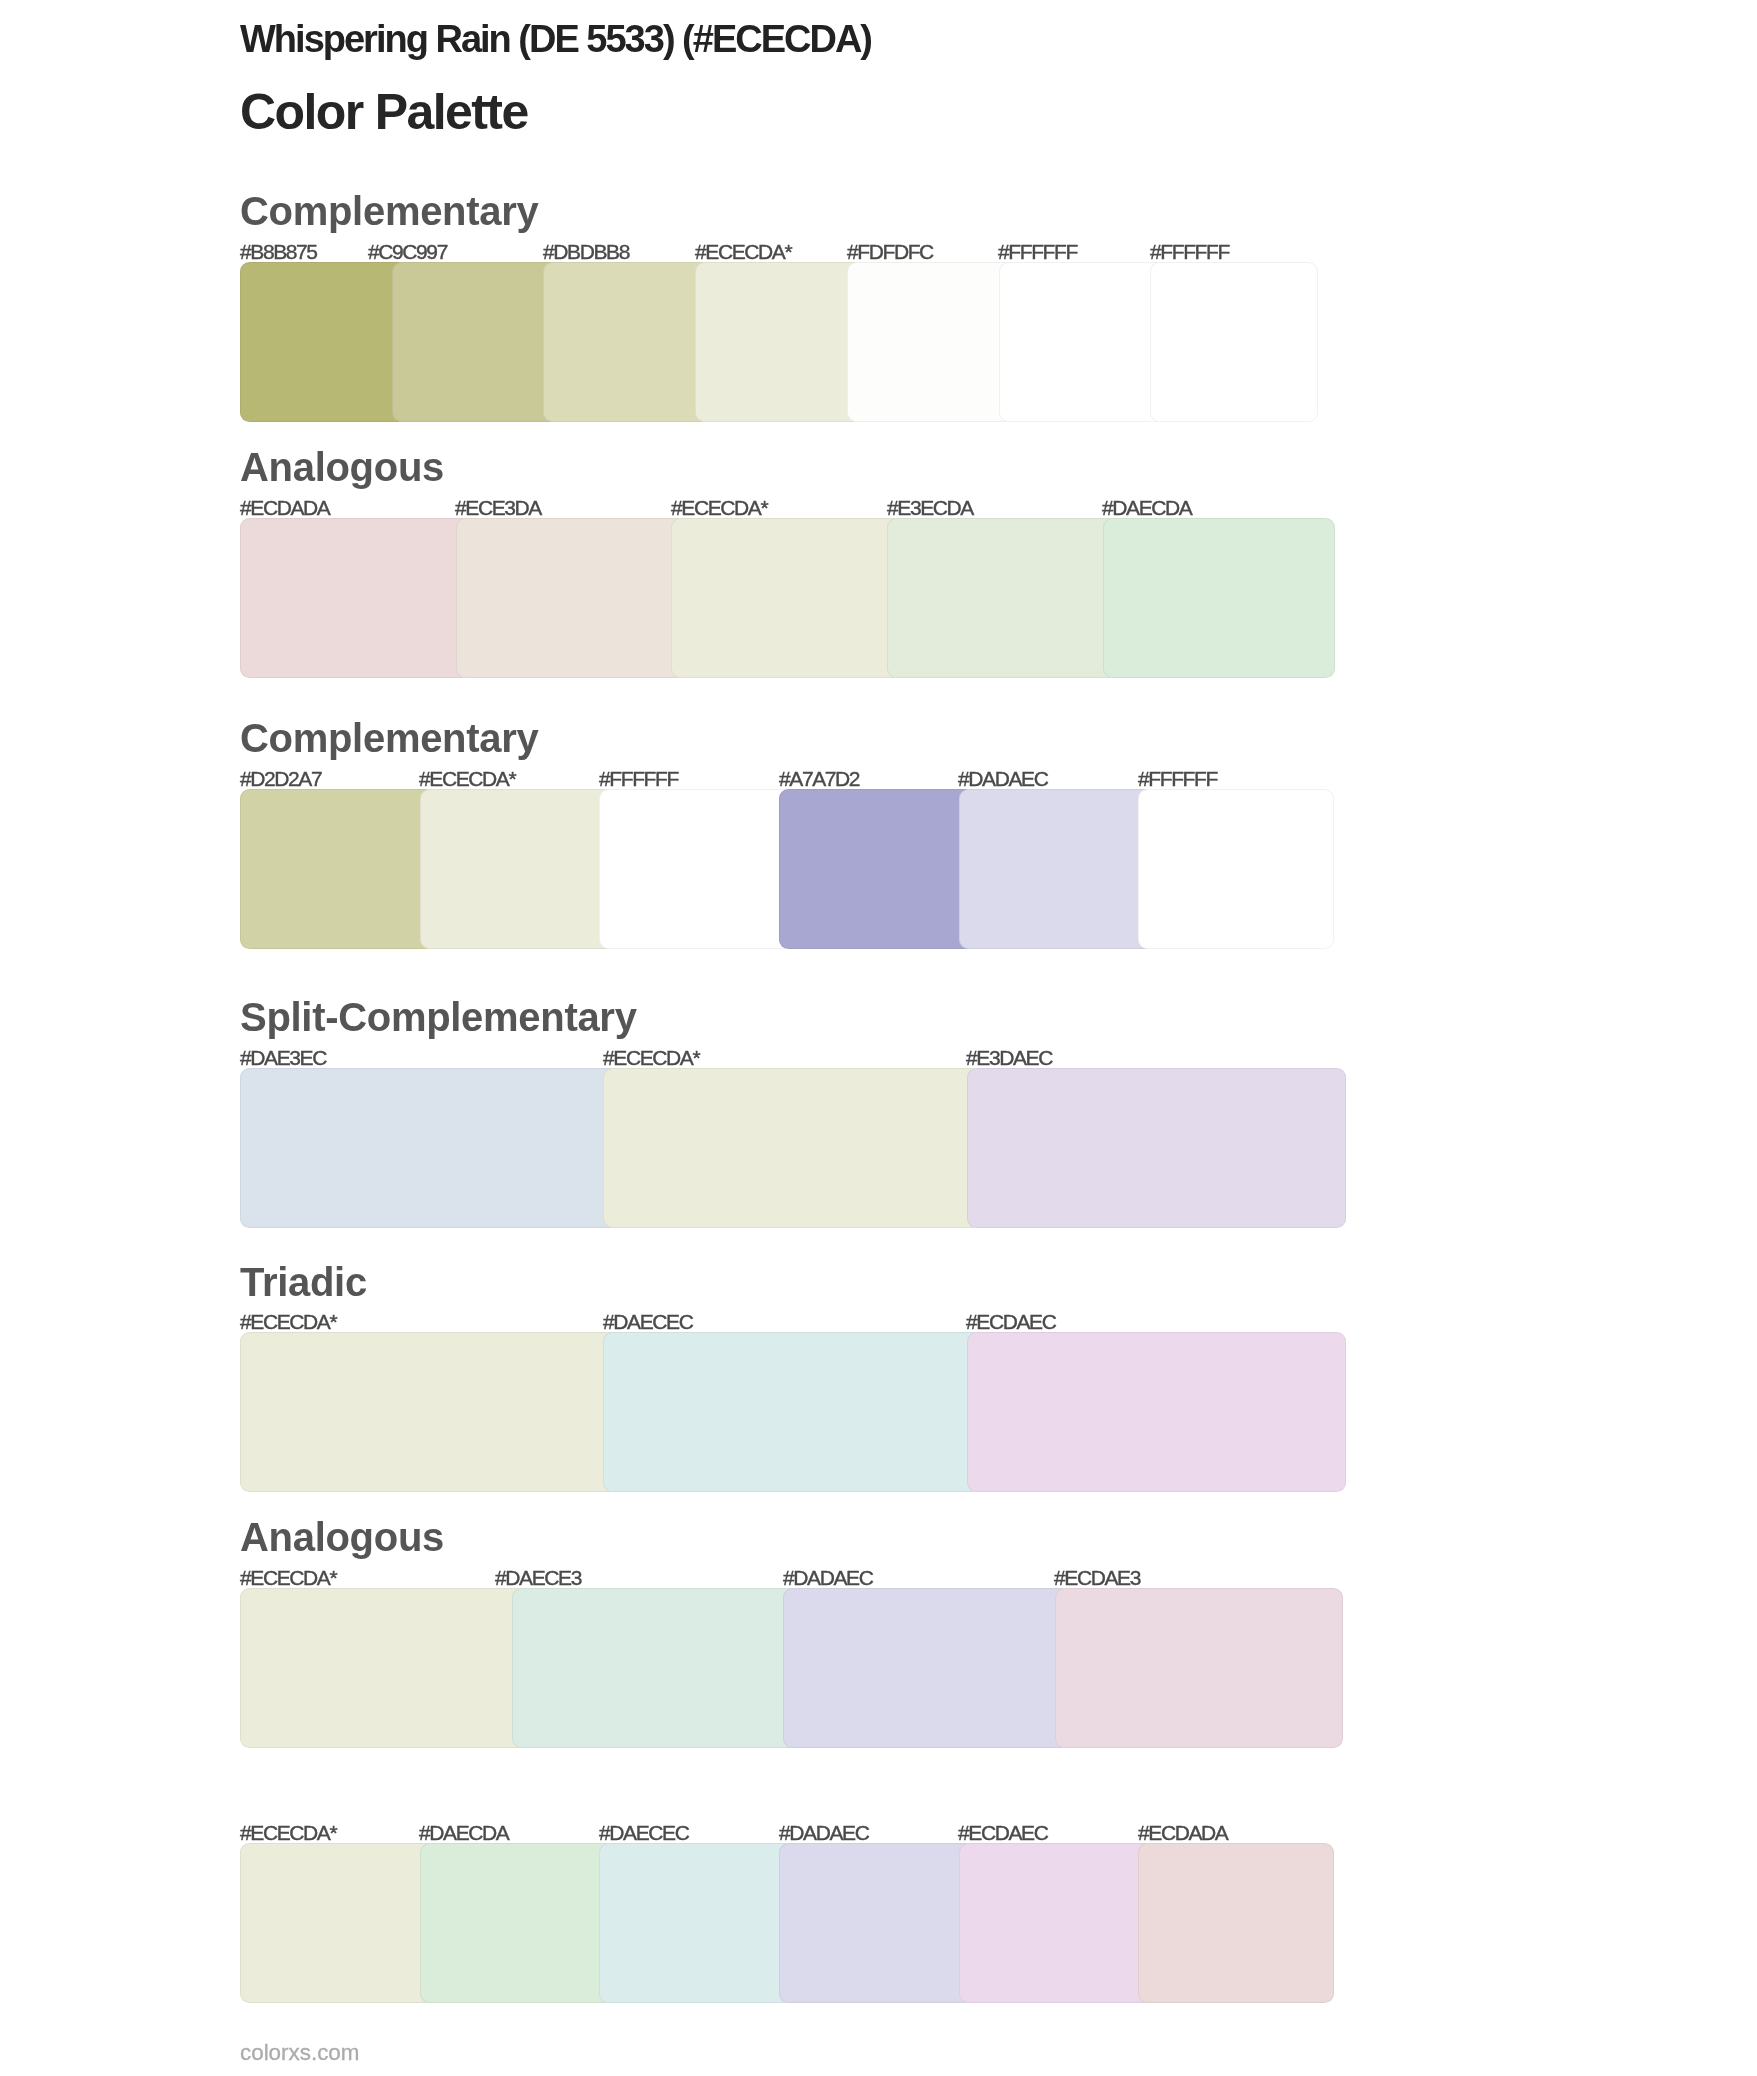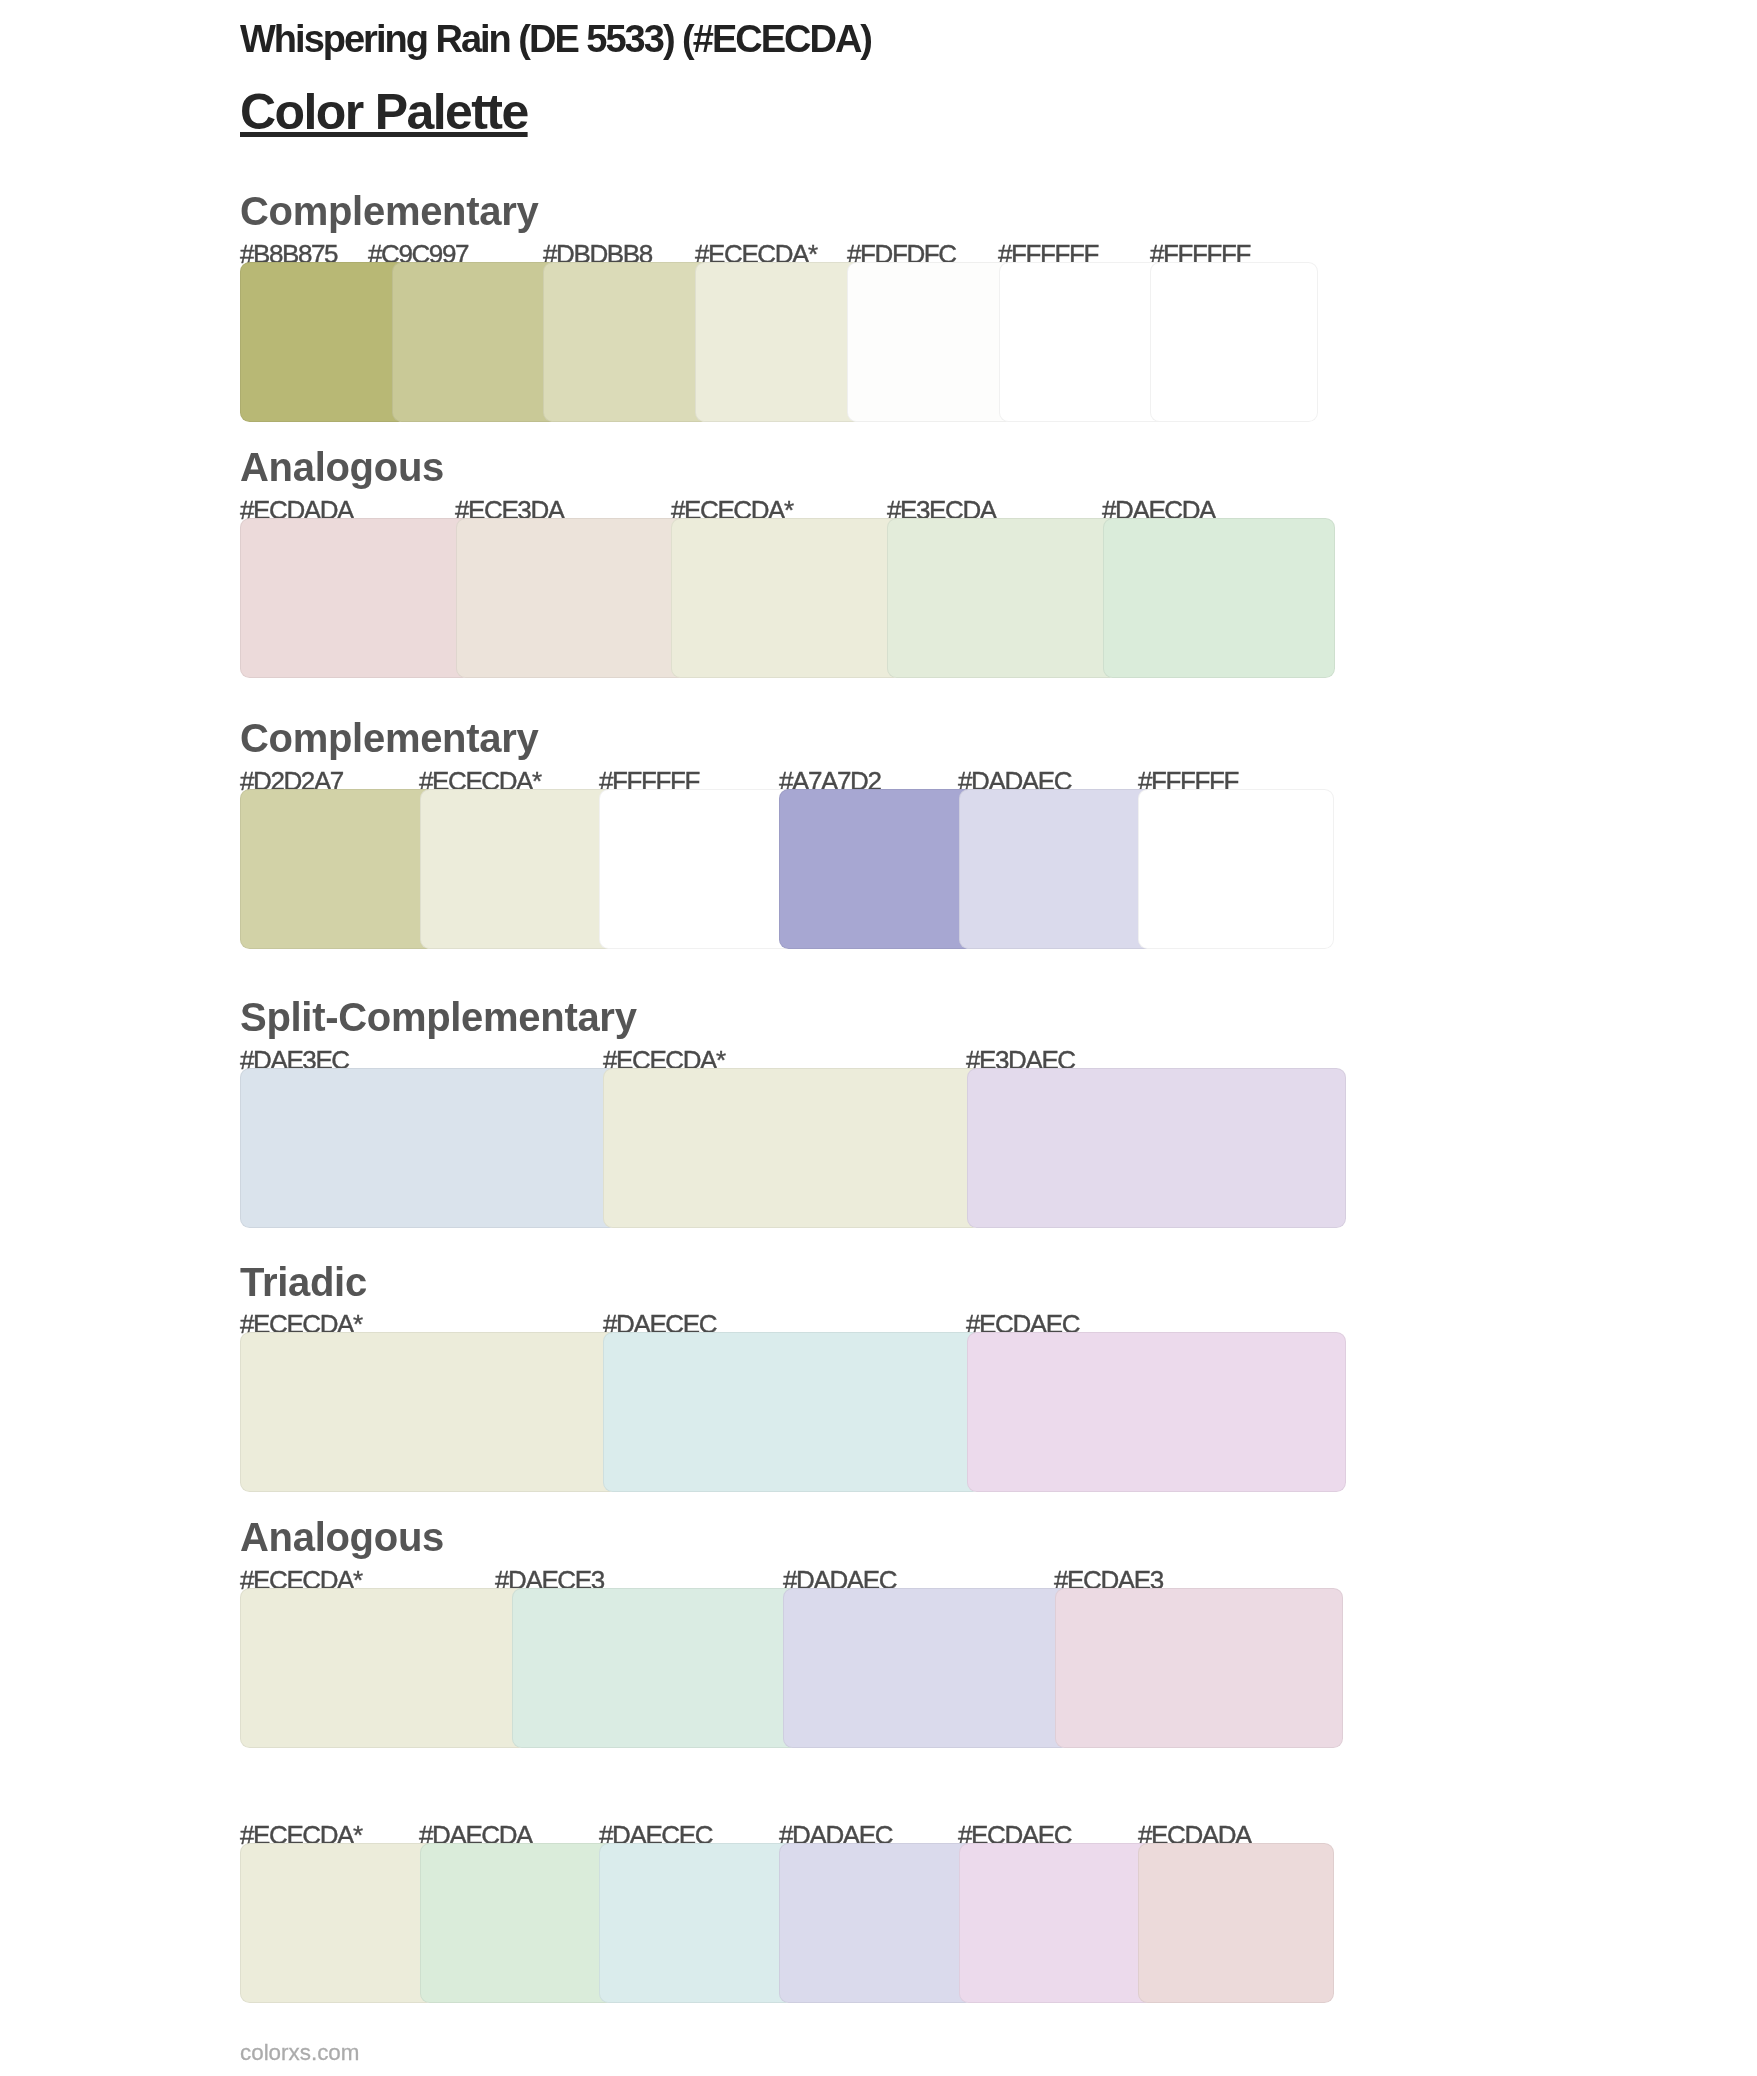--- a/index.html
+++ b/index.html
@@ -27,36 +27,36 @@
   .sec-head {
     position: absolute; left: 240px;
     font-size: 40px; font-weight: bold; color: #555555;
     letter-spacing: -0.3px; white-space: nowrap; line-height: 1;
     transform: translateZ(0);
   }
   .row { position: absolute; left: 240px; height: 160px; }
   .sw { position: absolute; top: 0; height: 160px; box-sizing: border-box;
         border-radius: 9.6px; border: 1.6px solid rgba(0,0,0,0.055); }
   .lbl {
-    position: absolute; font-size: 26px; color: #4a4a4a;
+    position: absolute; font-size: 21px; color: #4a4a4a;
     letter-spacing: -1.4px; white-space: nowrap; line-height: 1;
     transform: translateZ(0); -webkit-text-stroke: 0.4px #4a4a4a;
   }
   .footer {
     position: absolute; left: 240px;
     font-size: 22.4px; color: #ababab; white-space: nowrap; line-height: 1;
     transform: translateZ(0); -webkit-text-stroke: 0.3px #ababab;
   }
 </style>
 </head>
 <body>
 
 <div class="page">
   <h1 class="title" style="top: 20px;">Whispering Rain (DE 5533) (#ECECDA)</h1>
-  <h2 class="subtitle" style="top: 87px; text-decoration: underline;">Color Palette</h2>
+  <h2 class="subtitle" style="top: 87px;">Color Palette</h2>
 
   <div class="section">
     <h3 class="sec-head" style="top: 191px;">Complementary</h3>
     <div class="labels">
       <span class="lbl" style="left: 240px; top: 241px;">#B8B875</span>
       <span class="lbl" style="left: 368px; top: 241px;">#C9C997</span>
       <span class="lbl" style="left: 543px; top: 241px;">#DBDBB8</span>
       <span class="lbl" style="left: 695px; top: 241px;">#ECECDA*</span>
       <span class="lbl" style="left: 847px; top: 241px;">#FDFDFC</span>
       <span class="lbl" style="left: 998px; top: 241px;">#FFFFFF</span>

